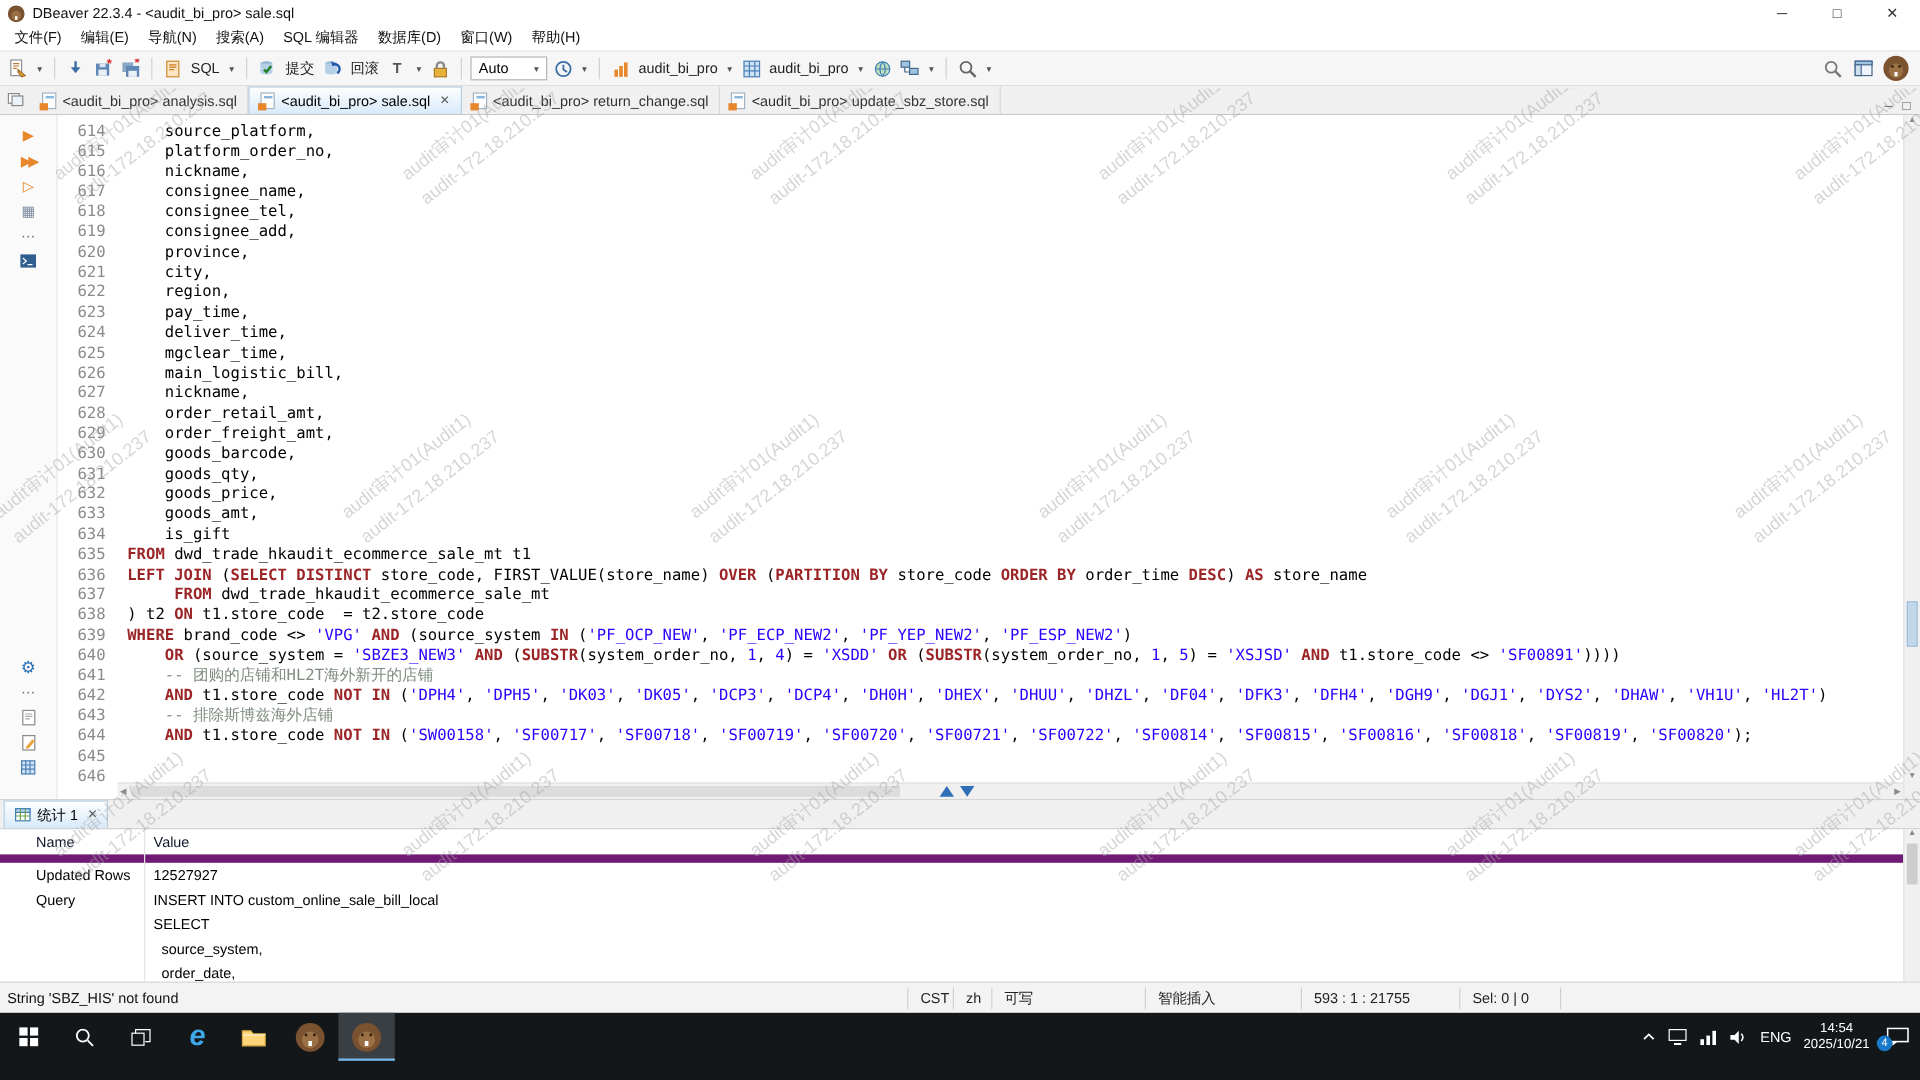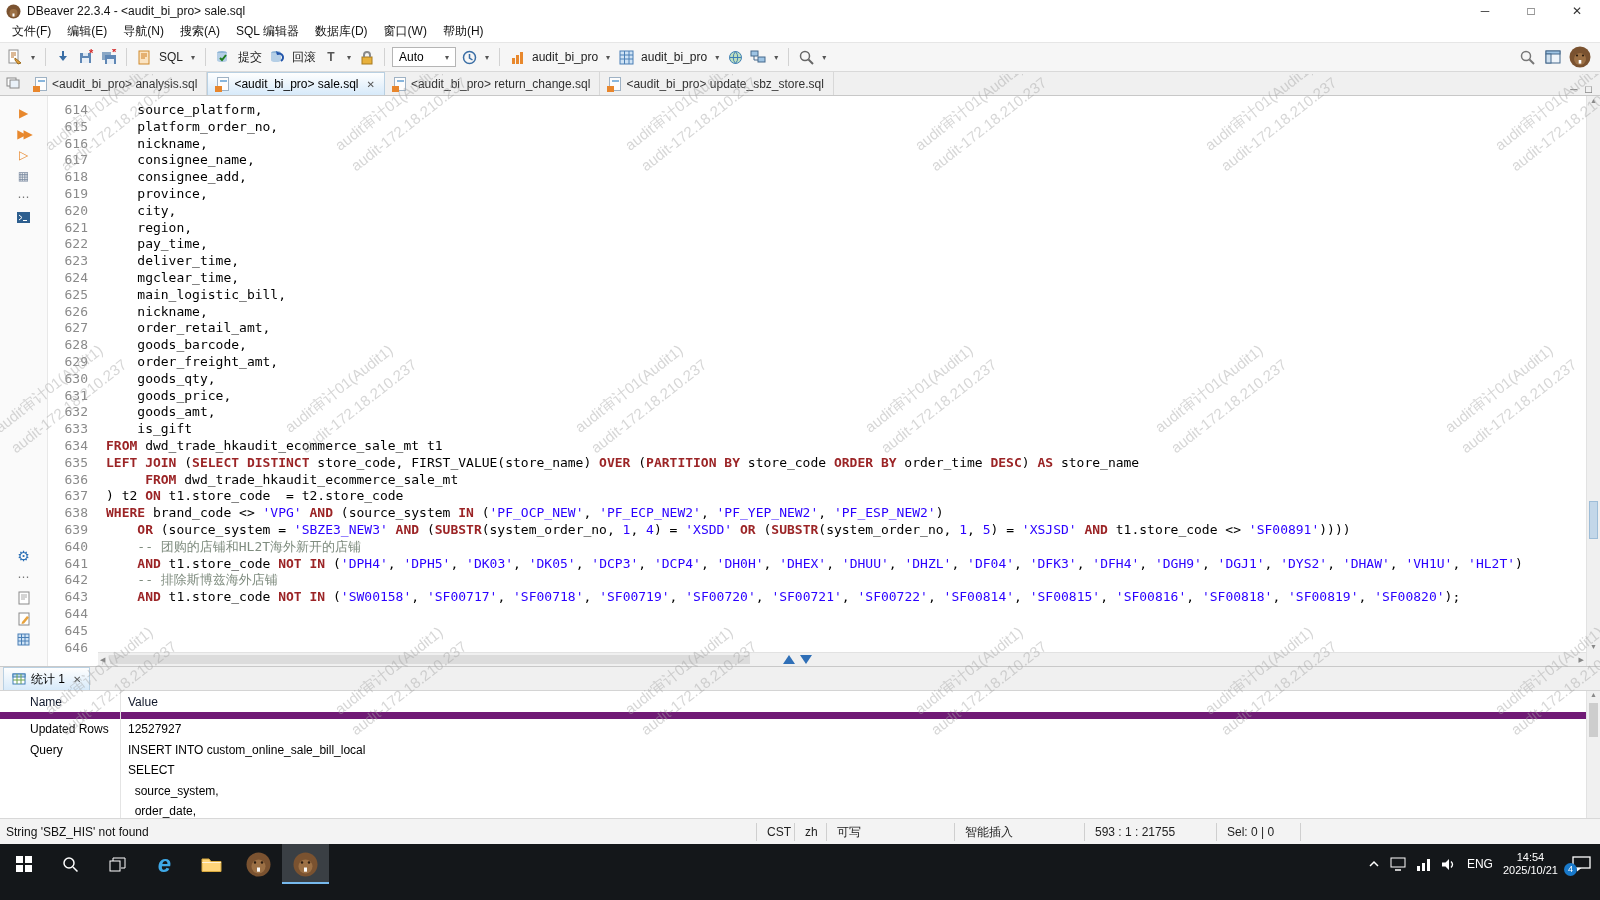--- a/index.html
+++ b/index.html
@@ -385,32 +385,33 @@
         <div>643</div>
         <div>644</div>
         <div>645</div>
         <div>646</div>
       </div>
     <div class="code-area">
         <div class="code-line"><span class="tok-p">    source_platform,</span></div>
         <div class="code-line"><span class="tok-p">    platform_order_no,</span></div>
         <div class="code-line"><span class="tok-p">    nickname,</span></div>
         <div class="code-line"><span class="tok-p">    consignee_name,</span></div>
+        <div class="code-line"><span class="tok-p">    consignee_tel,</span></div>
         <div class="code-line"><span class="tok-p">    consignee_add,</span></div>
         <div class="code-line"><span class="tok-p">    province,</span></div>
         <div class="code-line"><span class="tok-p">    city,</span></div>
         <div class="code-line"><span class="tok-p">    region,</span></div>
         <div class="code-line"><span class="tok-p">    pay_time,</span></div>
         <div class="code-line"><span class="tok-p">    deliver_time,</span></div>
         <div class="code-line"><span class="tok-p">    mgclear_time,</span></div>
         <div class="code-line"><span class="tok-p">    main_logistic_bill,</span></div>
         <div class="code-line"><span class="tok-p">    nickname,</span></div>
         <div class="code-line"><span class="tok-p">    order_retail_amt,</span></div>
+        <div class="code-line"><span class="tok-p">    order_freight_amt,</span></div>
         <div class="code-line"><span class="tok-p">    goods_barcode,</span></div>
-        <div class="code-line"><span class="tok-p">    order_freight_amt,</span></div>
         <div class="code-line"><span class="tok-p">    goods_qty,</span></div>
         <div class="code-line"><span class="tok-p">    goods_price,</span></div>
         <div class="code-line"><span class="tok-p">    goods_amt,</span></div>
         <div class="code-line"><span class="tok-p">    is_gift</span></div>
         <div class="code-line"><span class="tok-k">FROM</span><span class="tok-p"> dwd_trade_hkaudit_ecommerce_sale_mt t1</span></div>
         <div class="code-line"><span class="tok-k">LEFT JOIN</span><span class="tok-p"> (</span><span class="tok-k">SELECT DISTINCT</span><span class="tok-p"> store_code, FIRST_VALUE(store_name) </span><span class="tok-k">OVER</span><span class="tok-p"> (</span><span class="tok-k">PARTITION BY</span><span class="tok-p"> store_code </span><span class="tok-k">ORDER BY</span><span class="tok-p"> order_time </span><span class="tok-k">DESC</span><span class="tok-p">) </span><span class="tok-k">AS</span><span class="tok-p"> store_name</span></div>
         <div class="code-line"><span class="tok-p">     </span><span class="tok-k">FROM</span><span class="tok-p"> dwd_trade_hkaudit_ecommerce_sale_mt</span></div>
         <div class="code-line"><span class="tok-p">) t2 </span><span class="tok-k">ON</span><span class="tok-p"> t1.store_code  = t2.store_code</span></div>
         <div class="code-line"><span class="tok-k">WHERE</span><span class="tok-p"> brand_code &lt;&gt; </span><span class="tok-s">'VPG'</span><span class="tok-p"> </span><span class="tok-k">AND</span><span class="tok-p"> (source_system </span><span class="tok-k">IN</span><span class="tok-p"> (</span><span class="tok-s">'PF_OCP_NEW'</span><span class="tok-p">, </span><span class="tok-s">'PF_ECP_NEW2'</span><span class="tok-p">, </span><span class="tok-s">'PF_YEP_NEW2'</span><span class="tok-p">, </span><span class="tok-s">'PF_ESP_NEW2'</span><span class="tok-p">)</span></div>
         <div class="code-line"><span class="tok-p">    </span><span class="tok-k">OR</span><span class="tok-p"> (source_system = </span><span class="tok-s">'SBZE3_NEW3'</span><span class="tok-p"> </span><span class="tok-k">AND</span><span class="tok-p"> (</span><span class="tok-k">SUBSTR</span><span class="tok-p">(system_order_no, </span><span class="tok-n">1</span><span class="tok-p">, </span><span class="tok-n">4</span><span class="tok-p">) = </span><span class="tok-s">'XSDD'</span><span class="tok-p"> </span><span class="tok-k">OR</span><span class="tok-p"> (</span><span class="tok-k">SUBSTR</span><span class="tok-p">(system_order_no, </span><span class="tok-n">1</span><span class="tok-p">, </span><span class="tok-n">5</span><span class="tok-p">) = </span><span class="tok-s">'XSJSD'</span><span class="tok-p"> </span><span class="tok-k">AND</span><span class="tok-p"> t1.store_code &lt;&gt; </span><span class="tok-s">'SF00891'</span><span class="tok-p">))))</span></div>

